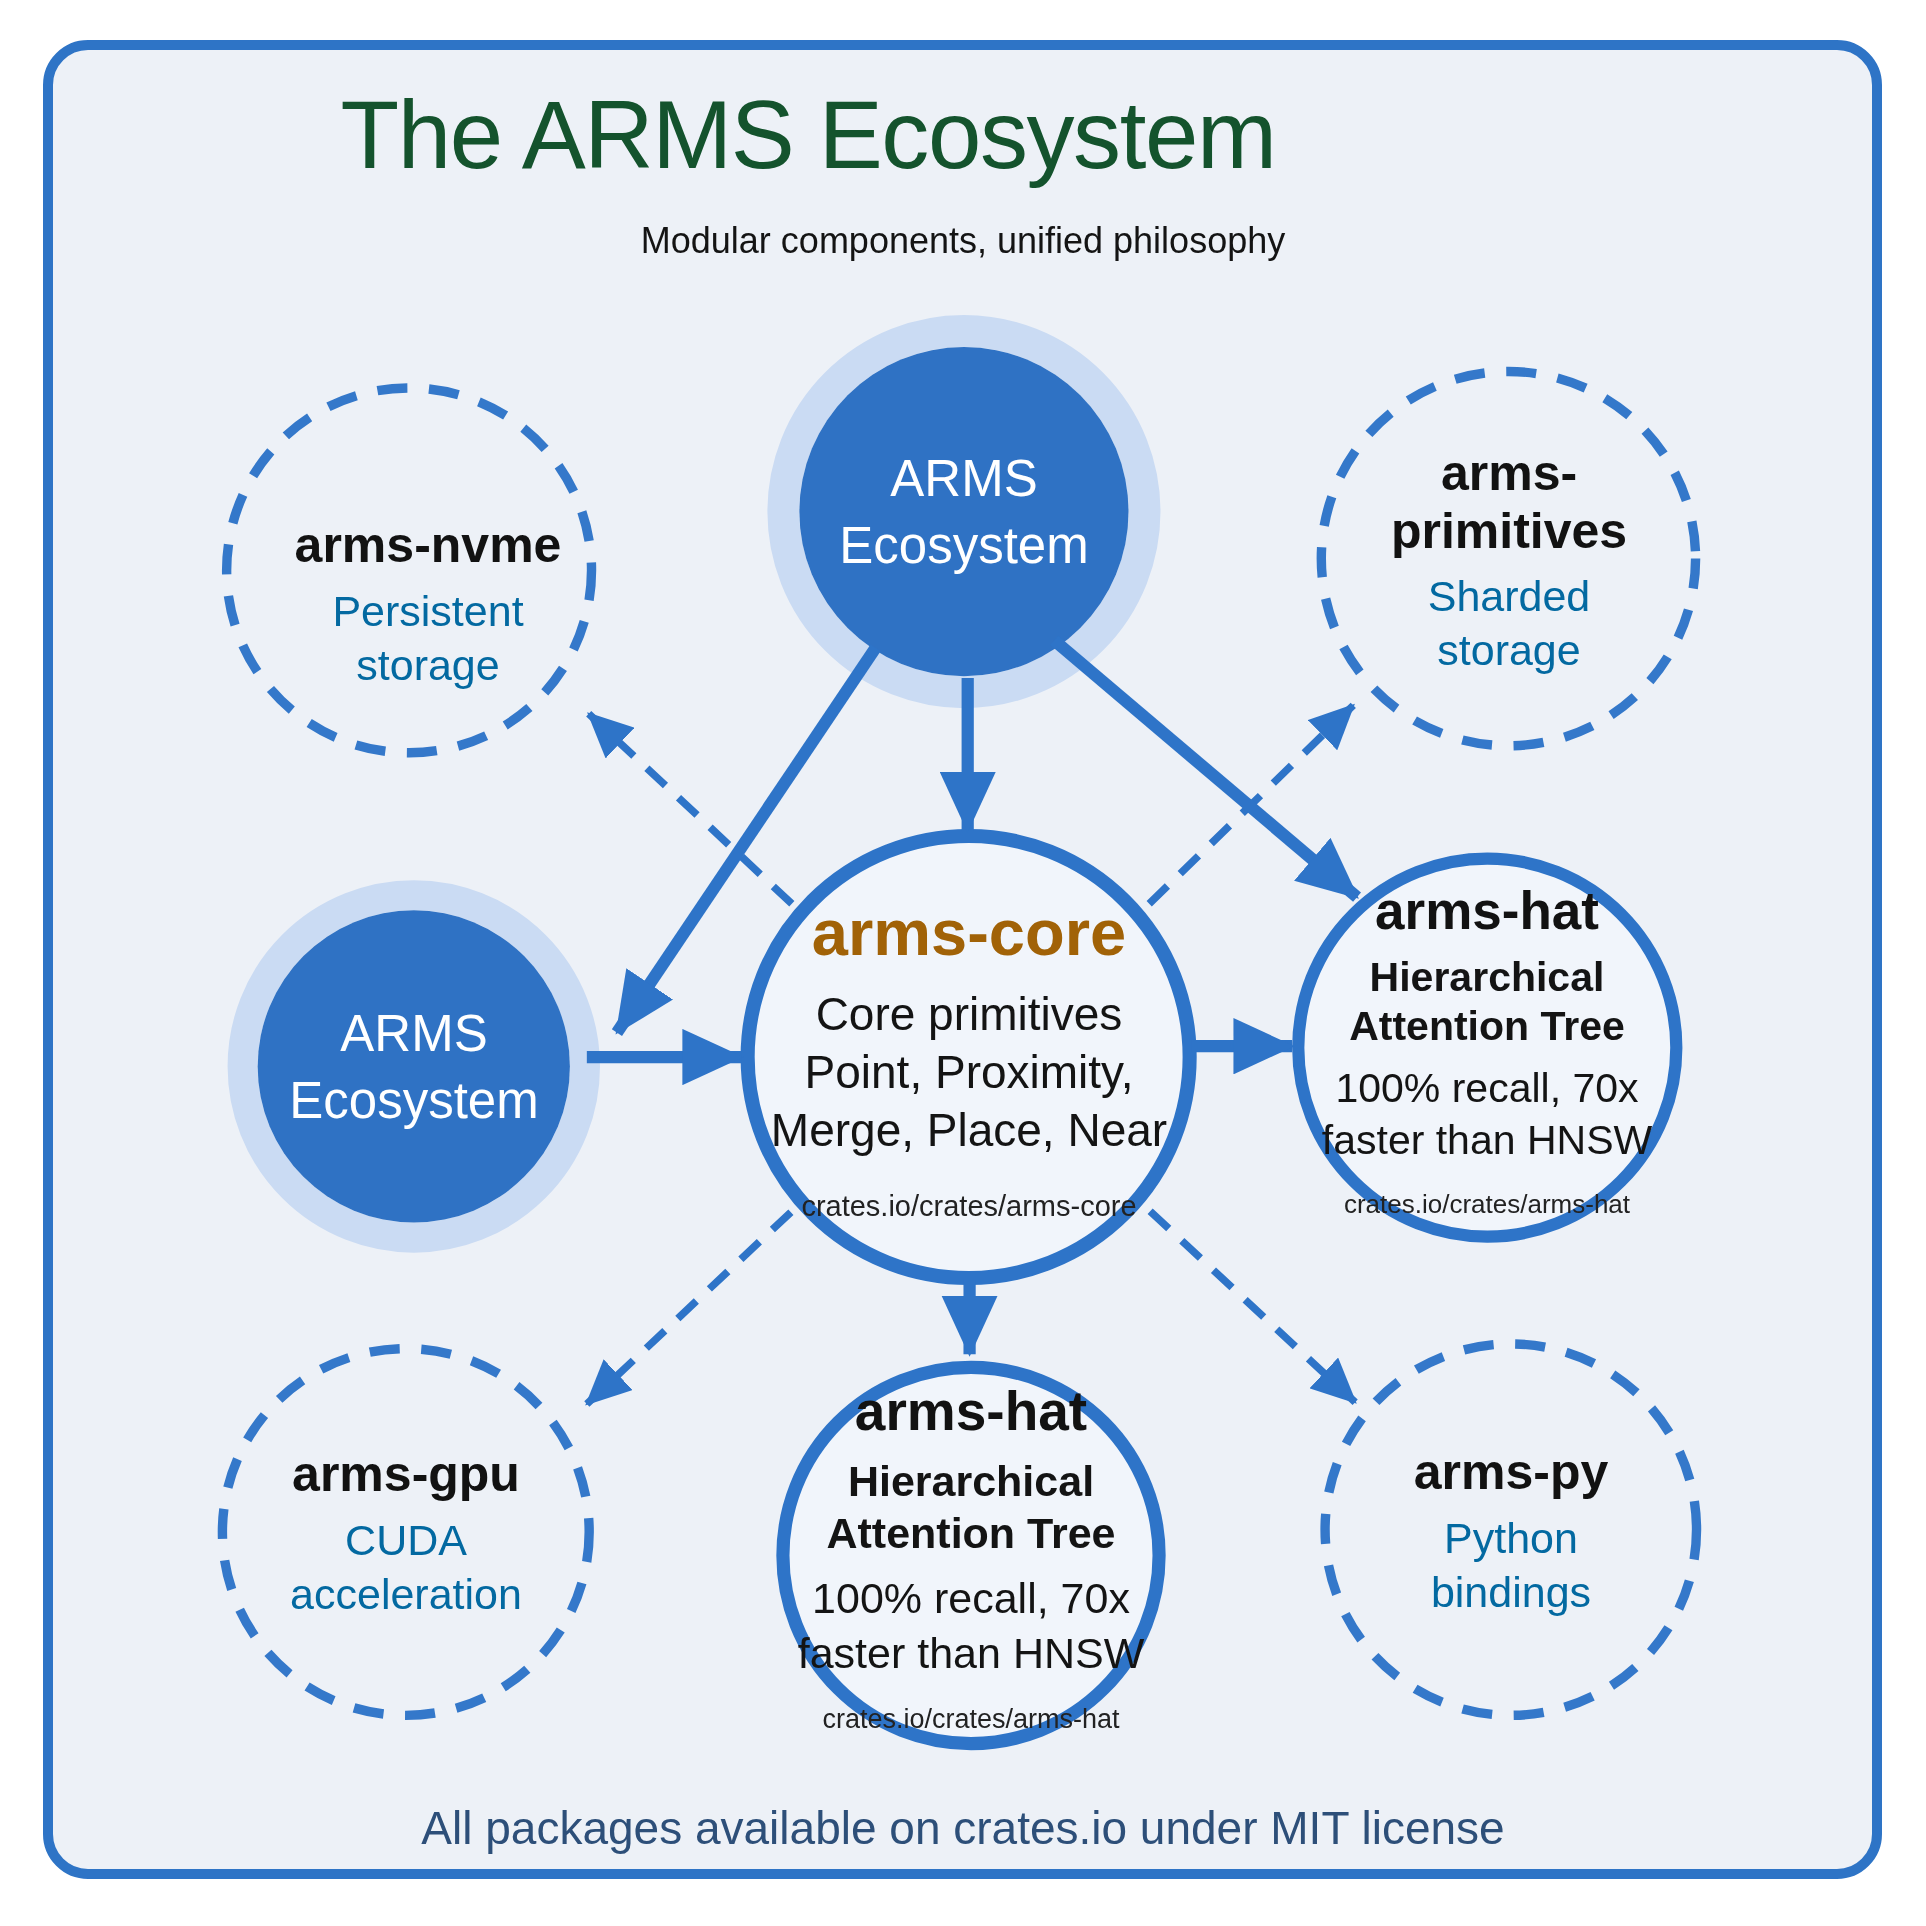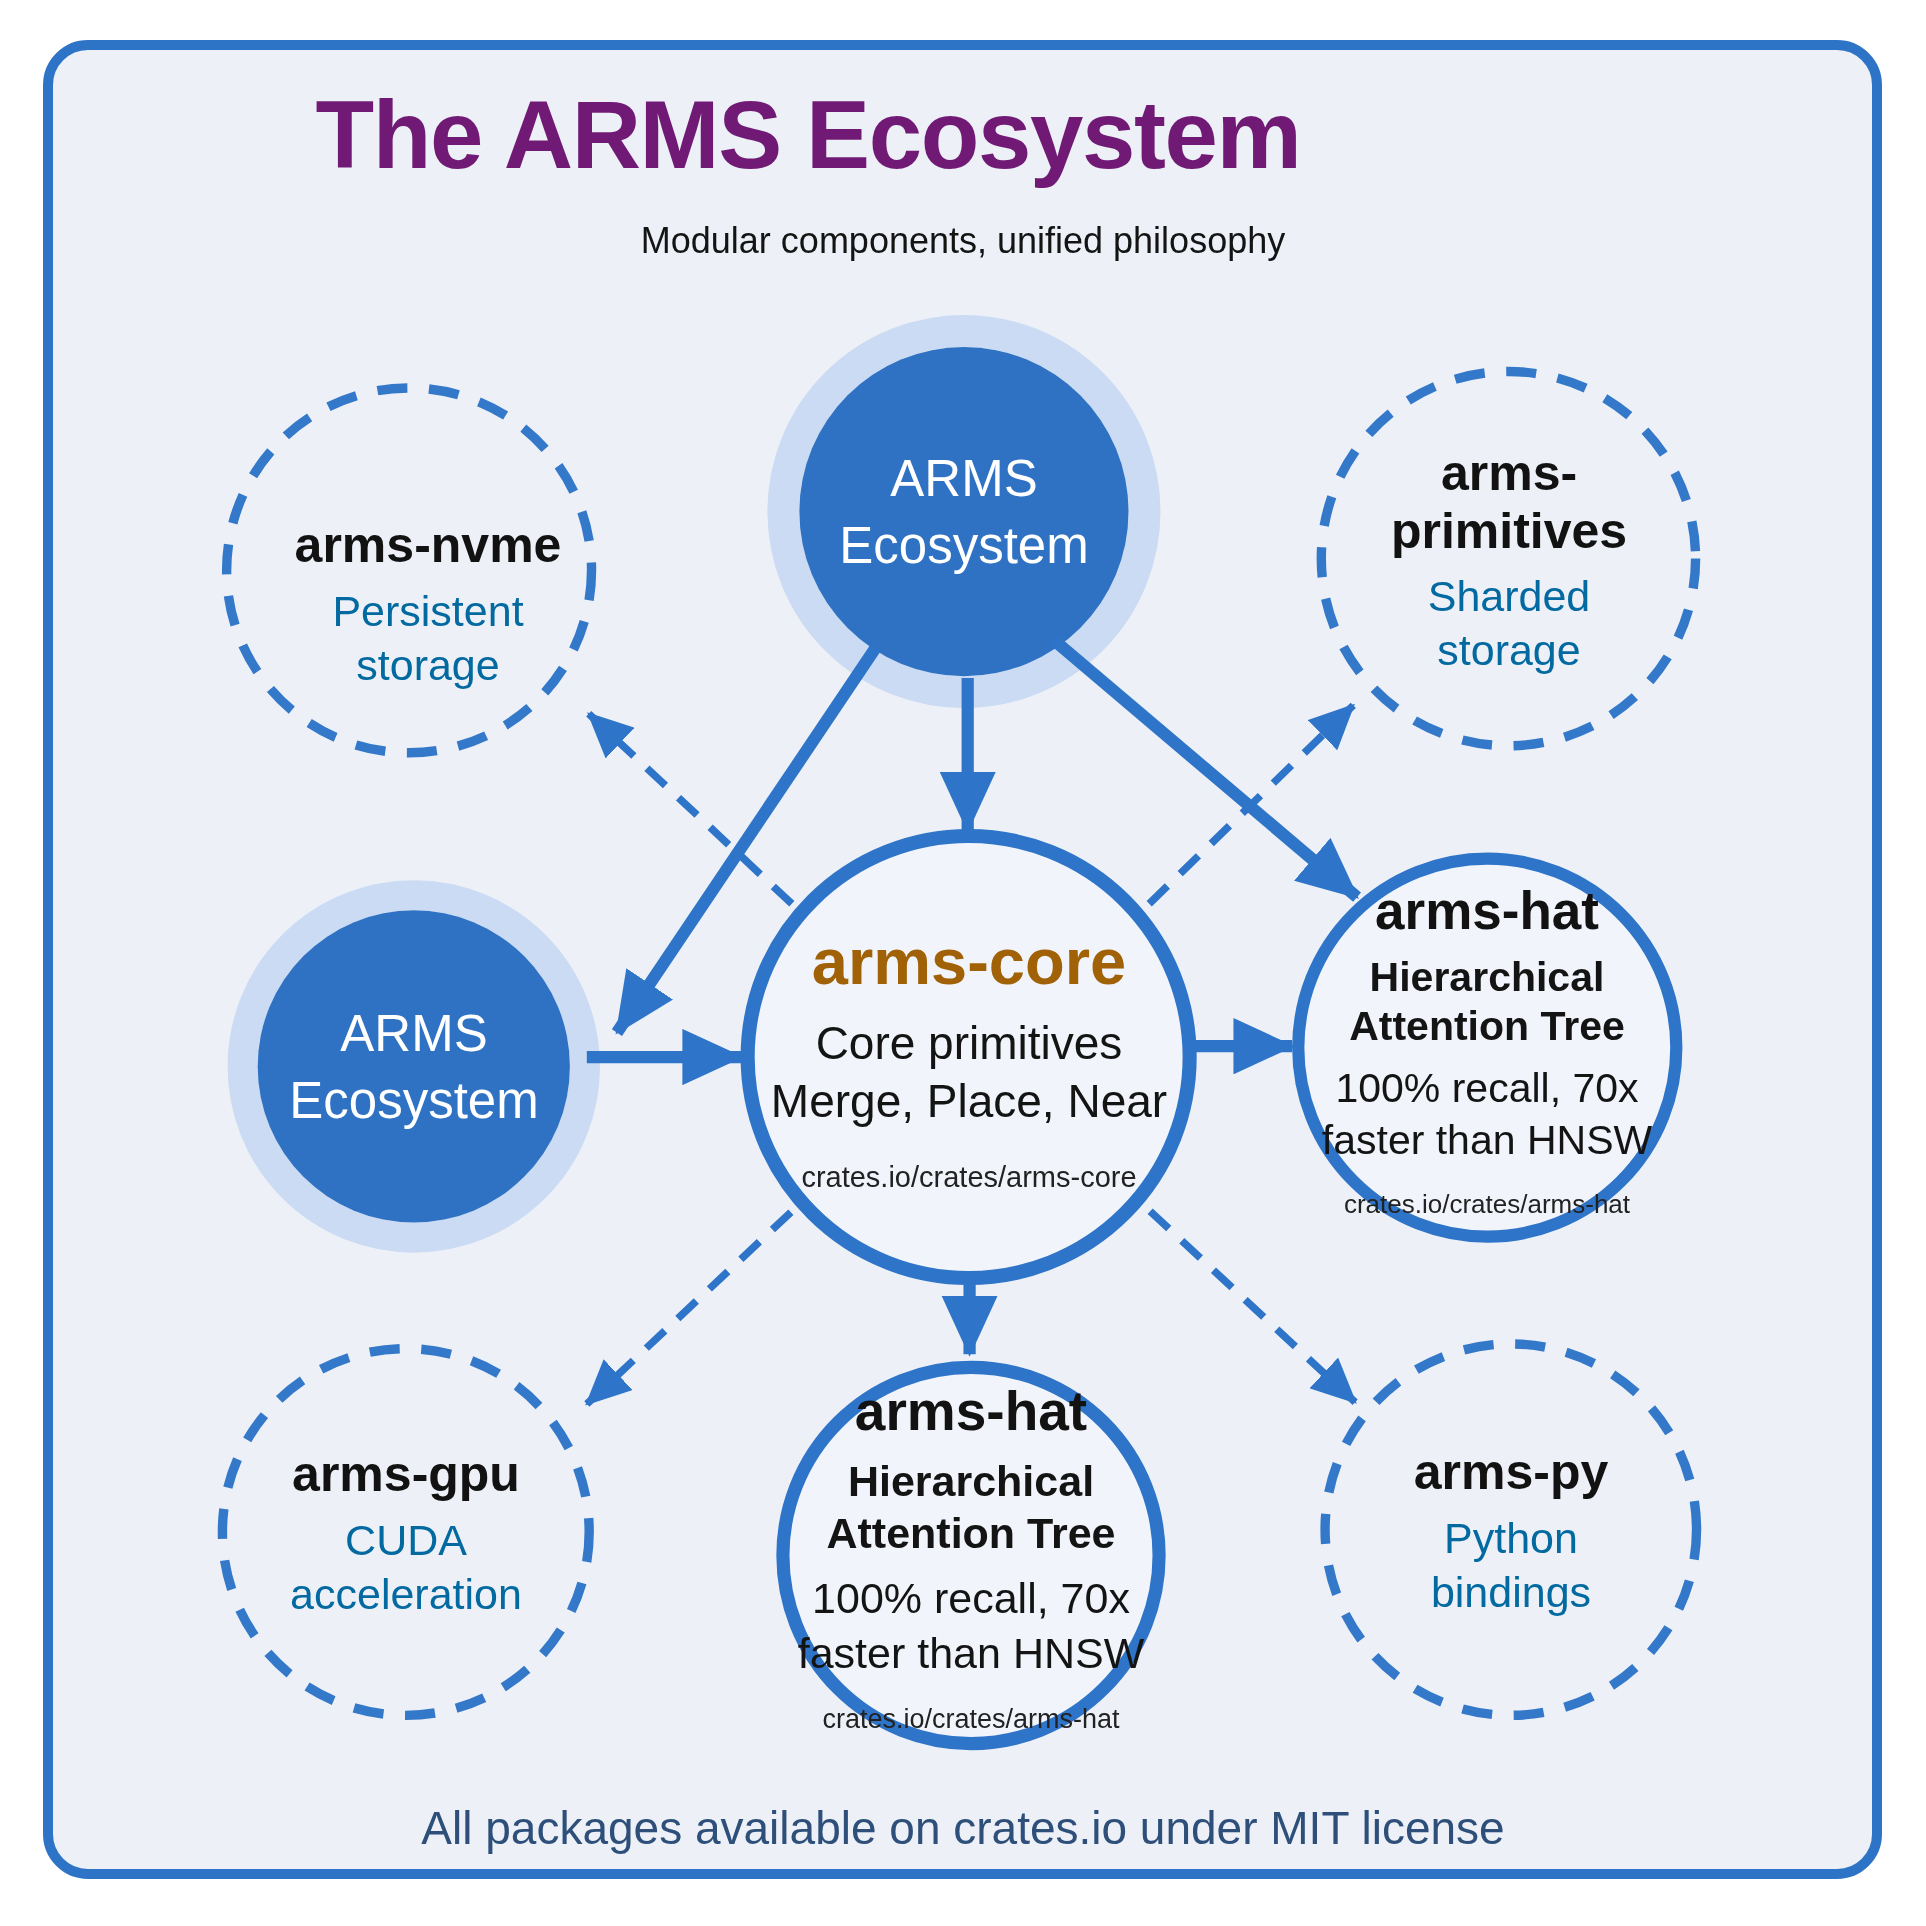--- a/index.html
+++ b/index.html
@@ -17,23 +17,23 @@
     width: 1819px; height: 1819px;
     background: #edf1f7;
     border: 10.3px solid #2e74c6;
     border-radius: 45px;
   }
   .title {
     position: absolute;
     left: 0; top: 80px; width: 1616px;
     text-align: center;
     font-size: 96px;
-    font-weight: bold;
+    font-weight: normal;
     letter-spacing: -1.4px;
-    color: #701a75;
+    color: #14532d;
   }
   .subtitle {
     position: absolute;
     left: 0; top: 220px; width: 1926px;
     text-align: center;
     font-size: 36px;
     color: #141414;
   }
   .footerline {
     position: absolute;
@@ -125,20 +125,21 @@
 
   <div class="node" style="left:414px; top:1067px; width:292px;">
     <div class="hub-text">ARMS</div>
     <div class="hub-text">Ecosystem</div>
   </div>
 
   <div class="node" style="left:969px; top:1059px; width:423px;">
     <div class="core-name">arms-core</div>
     <div class="core-desc">
       <div>Core primitives</div>
+      <div>Point, Proximity,</div>
       <div>Merge, Place, Near</div>
     </div>
     <div class="core-url">crates.io/crates/arms-core</div>
   </div>
 
   <div class="node" style="left:1487px; top:1050px; width:348px;">
     <div class="hat-name">arms-hat</div>
     <div class="hat-sub">
       <div>Hierarchical</div>
       <div>Attention Tree</div>

